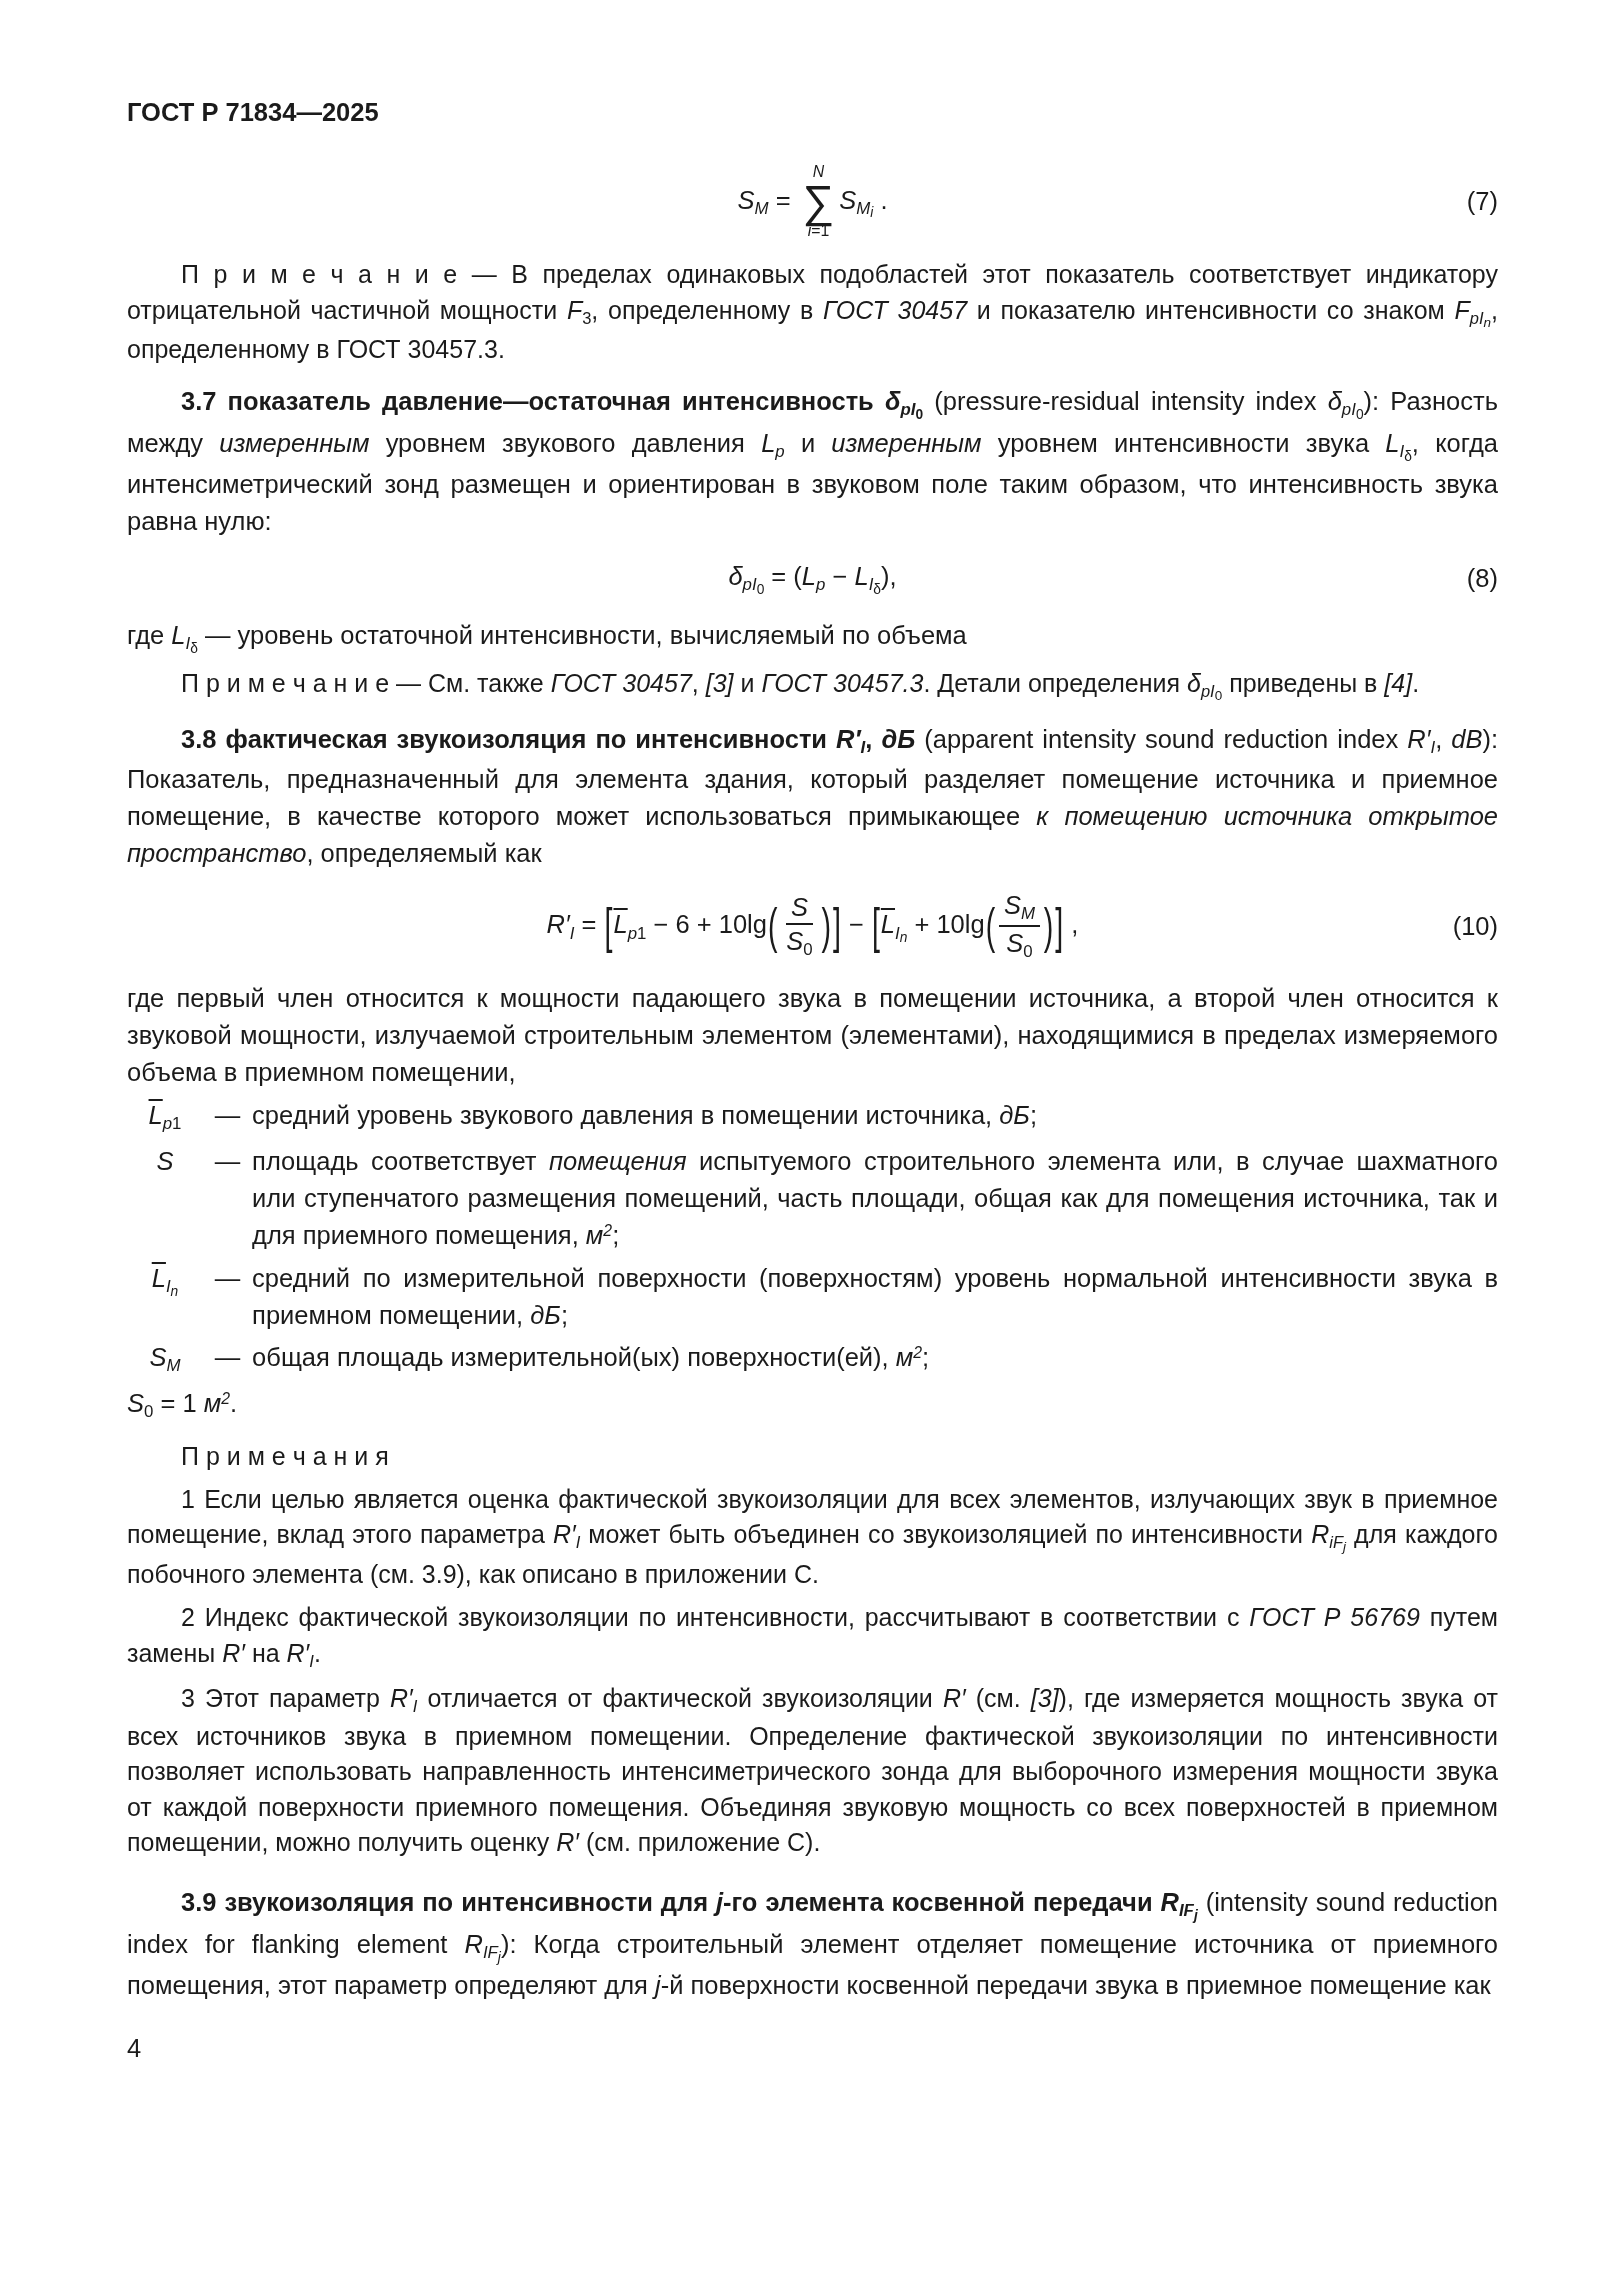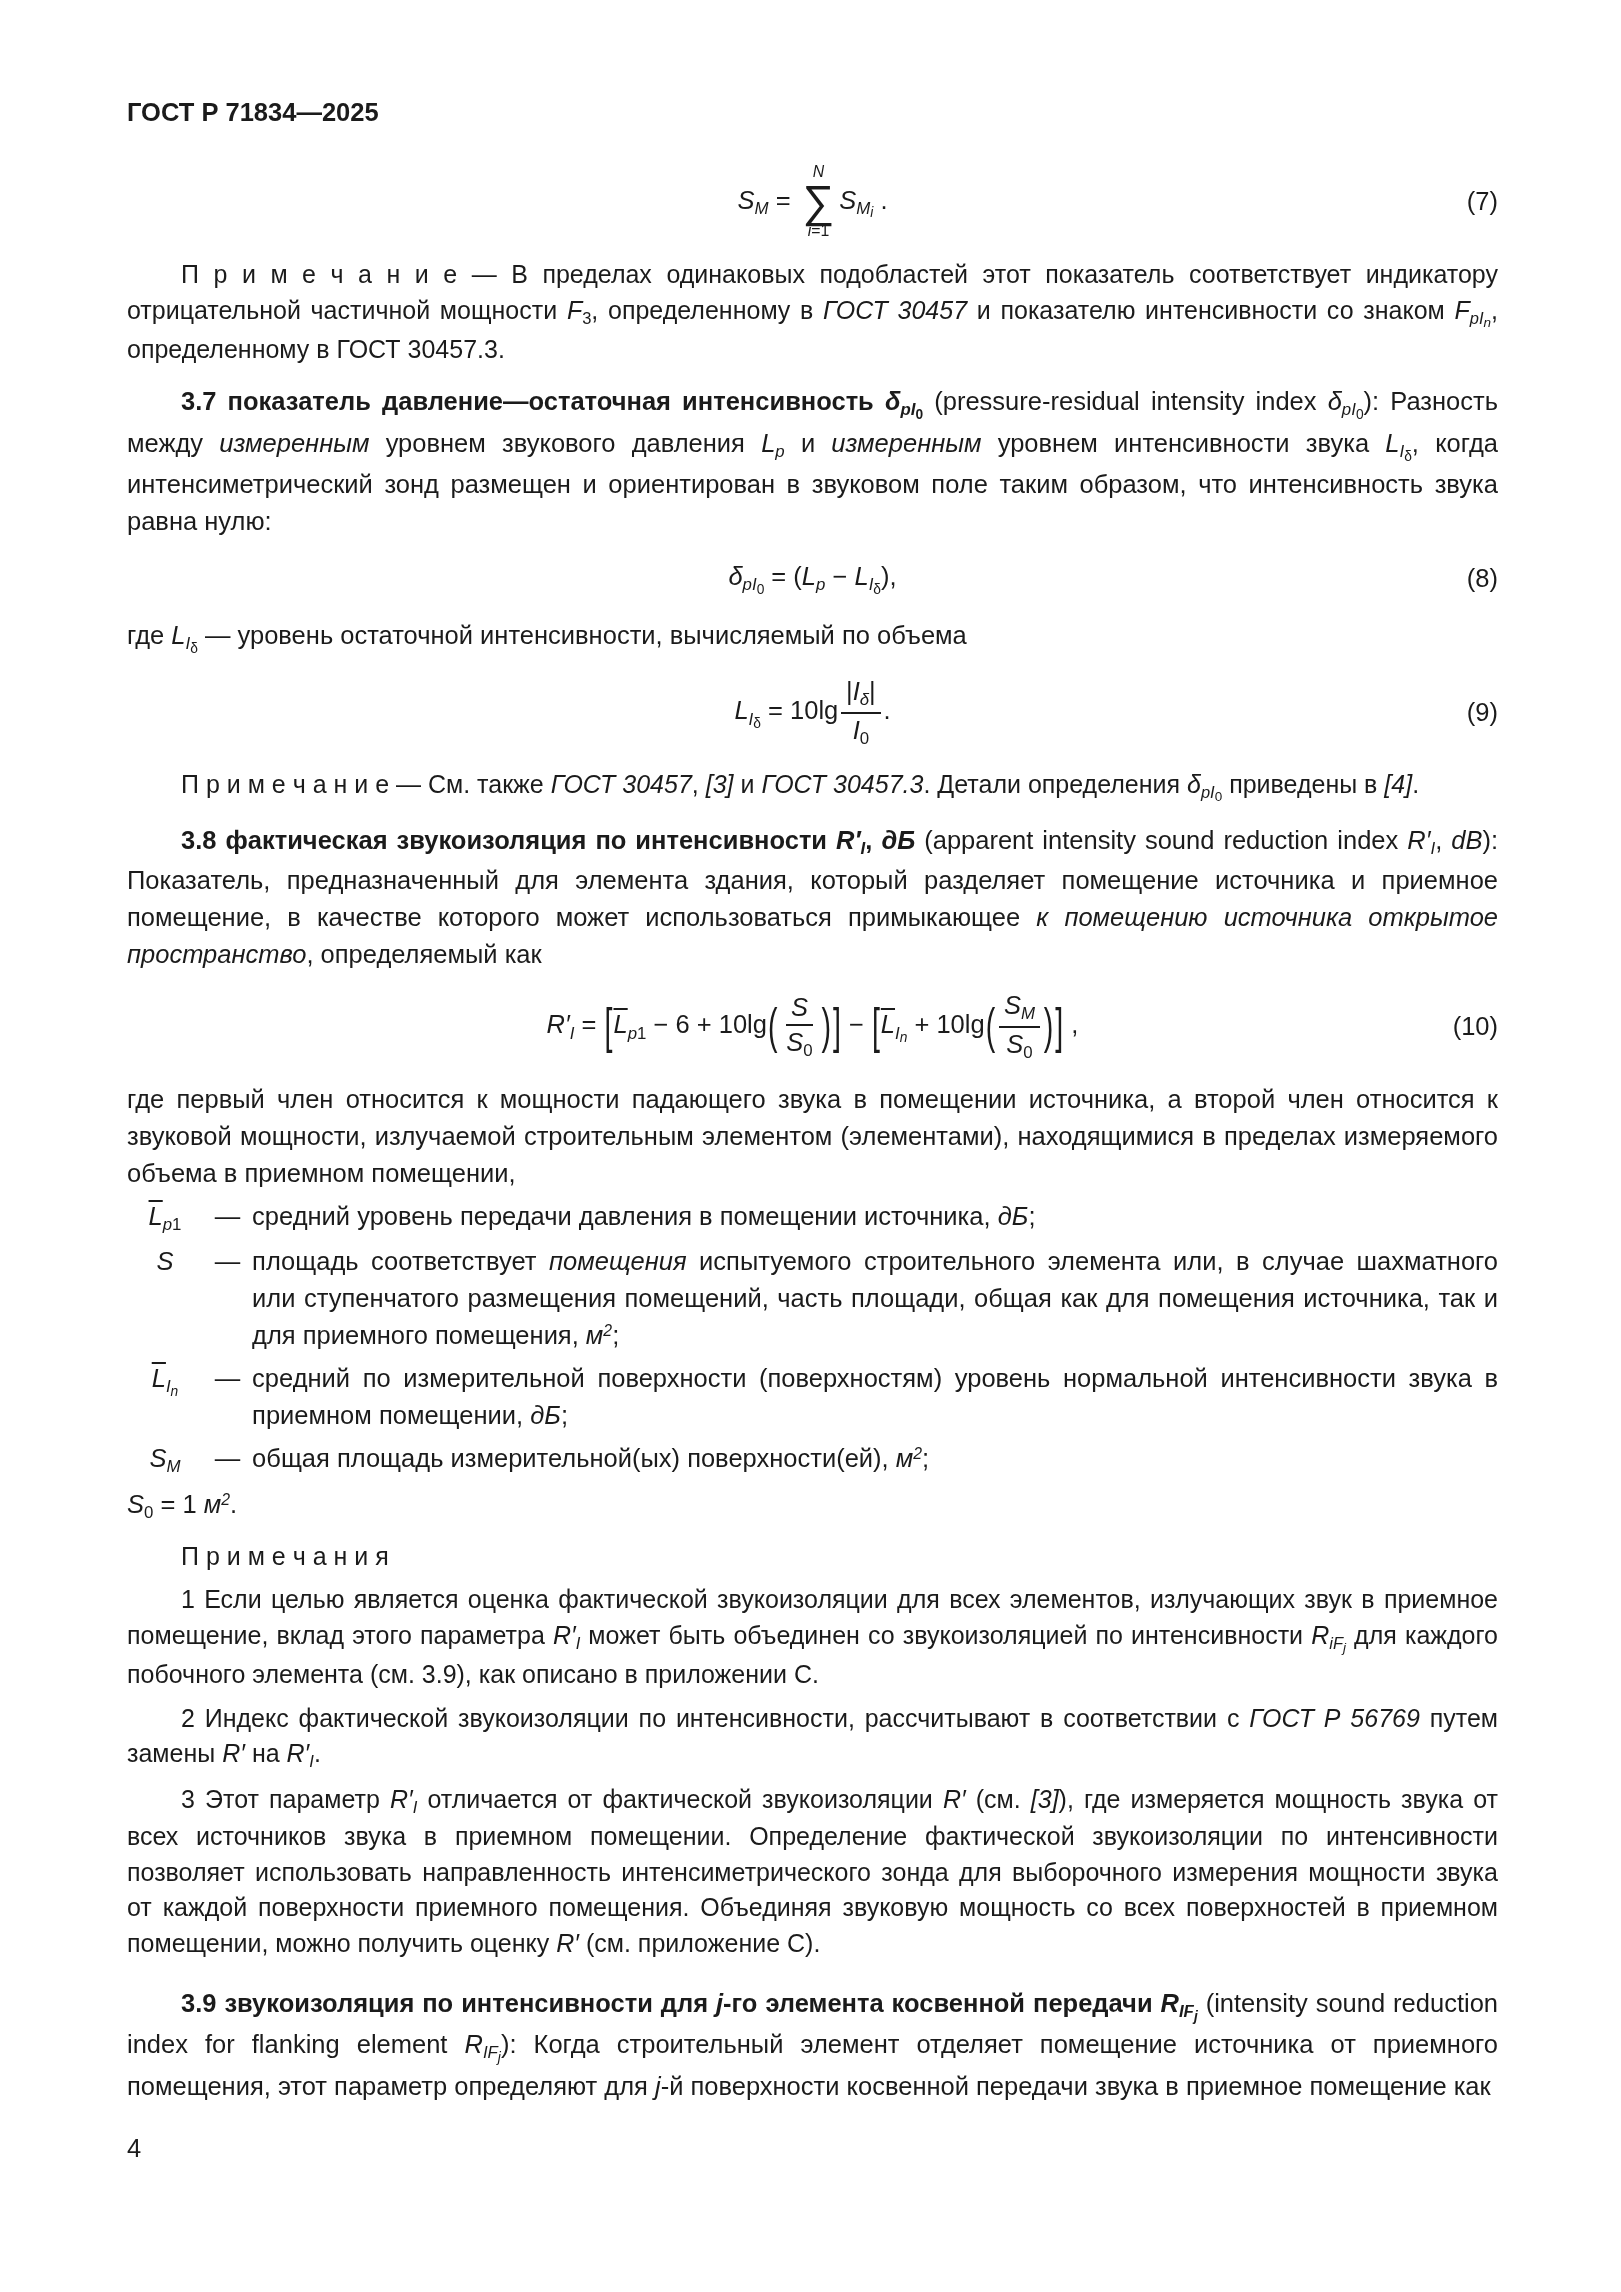--- a/index.html
+++ b/index.html
@@ -75,28 +75,20 @@
   <p class="body indent sec"><span class="r-b">3.7 показатель давление—остаточная интенсивность </span><span class="r-b r-i">δ</span><span class="r-b r-i r-sub">pI</span><span class="r-b r-subsub">0</span><span> (pressure-residual intensity index </span><span class="r-i">δ</span><span class="r-i r-sub">pI</span><span class="r-subsub">0</span><span>): Разность между </span><span class="r-i">измеренным</span><span> уровнем звукового давления </span><span class="r-i">L</span><span class="r-i r-sub">p</span><span> и </span><span class="r-i">измеренным</span><span> уровнем интенсивности звука </span><span class="r-i">L</span><span class="r-i r-sub">I</span><span class="r-subsub">δ</span><span>, когда интенсиметрический зонд размещен и ориентирован в звуковом поле таким образом, что интенсивность звука равна нулю:</span></p>
 
   <div class="eq-row">
     <span></span>
     <span class="eq"><span class="r-i">δ</span><span class="r-i r-sub">pI</span><span class="r-subsub">0</span><span> = (</span><span class="r-i">L</span><span class="r-i r-sub">p</span><span> − </span><span class="r-i">L</span><span class="r-i r-sub">I</span><span class="r-subsub">δ</span><span>),</span></span>
     <span class="eq-num">(8)</span>
   </div>
 
   <p class="body"><span>где </span><span class="r-i">L</span><span class="r-i r-sub">I</span><span class="r-subsub">δ</span><span> — уровень остаточной интенсивности, вычисляемый по объема</span></p>
 
-  <div class="eq-row">
-    <span></span>
-    <span class="eq"><span class="r-i">L</span><span class="r-i r-sub">I</span><span class="r-subsub">δ</span><span> = 10lg</span><span class="frac">
-          <span class="fr-num"><span>|</span><span class="r-i">I</span><span class="r-i r-sub">δ</span><span>|</span></span>
-          <span class="fr-den"><span class="r-i">I</span><span class="r-sub">0</span></span>
-        </span><span>.</span></span>
-    <span class="eq-num">(9)</span>
-  </div>
 
   <p class="note indent"><span>П р и м е ч а н и е — См. также </span><span class="r-i">ГОСТ 30457</span><span>, </span><span class="r-i">[3]</span><span> и </span><span class="r-i">ГОСТ 30457.3</span><span>. Детали определения </span><span class="r-i">δ</span><span class="r-i r-sub">pI</span><span class="r-subsub">0</span><span> приведены в </span><span class="r-i">[4]</span><span>.</span></p>
 
   <p class="body indent sec"><span class="r-b">3.8 фактическая звукоизоляция по интенсивности </span><span class="r-b r-i">R′</span><span class="r-b r-i r-sub">I</span><span class="r-b">, </span><span class="r-b r-i">дБ</span><span> (apparent intensity sound reduction index </span><span class="r-i">R′</span><span class="r-i r-sub">I</span><span>, </span><span class="r-i">dB</span><span>): Показатель, предназначенный для элемента здания, который разделяет помещение источника и приемное помещение, в качестве которого может использоваться примыкающее </span><span class="r-i">к помещению источника открытое пространство</span><span>, определяемый как</span></p>
 
   <div class="eq-row">
     <span></span>
     <span class="eq"><span class="r-i">R′</span><span class="r-i r-sub">I</span><span> = </span><span class="bigbr">[</span><span class="r-i r-ov">L</span><span class="r-i r-sub">p</span><span class="r-sub">1</span><span> − 6 + 10lg</span><span class="bigbr">(</span><span class="frac">
           <span class="fr-num"><span class="r-i">S</span></span>
           <span class="fr-den"><span class="r-i">S</span><span class="r-sub">0</span></span>
@@ -105,21 +97,21 @@
           <span class="fr-den"><span class="r-i">S</span><span class="r-sub">0</span></span>
         </span><span class="bigbr">)</span><span class="bigbr">]</span><span> ,</span></span>
     <span class="eq-num">(10)</span>
   </div>
 
   <p class="body"><span>где первый член относится к мощности падающего звука в помещении источника, а второй член относится к звуковой мощности, излучаемой строительным элементом (элементами), находящимися в пределах измеряемого объема в приемном помещении,</span></p>
 
   <div class="def">
     <span class="def-term"><span class="r-i r-ov">L</span><span class="r-i r-sub">p</span><span class="r-sub">1</span></span>
     <span class="def-dash">—</span>
-    <span class="def-body"><span>средний уровень передачи давления в помещении источника, </span><span class="r-i">дБ</span><span>;</span></span>
+    <span class="def-body"><span>средний уровень звукового давления в помещении источника, </span><span class="r-i">дБ</span><span>;</span></span>
   </div>
 
   <div class="def">
     <span class="def-term"><span class="r-i">S</span></span>
     <span class="def-dash">—</span>
     <span class="def-body"><span>площадь соответствует </span><span class="r-i">помещения</span><span> испытуемого строительного элемента или, в случае шахматного или ступенчатого размещения помещений, часть площади, общая как для помещения источника, так и для приемного помещения, </span><span class="r-i">м</span><span class="r-i r-sup">2</span><span>;</span></span>
   </div>
 
   <div class="def">
     <span class="def-term"><span class="r-i r-ov">L</span><span class="r-i r-sub">I</span><span class="r-i r-subsub">n</span></span>

